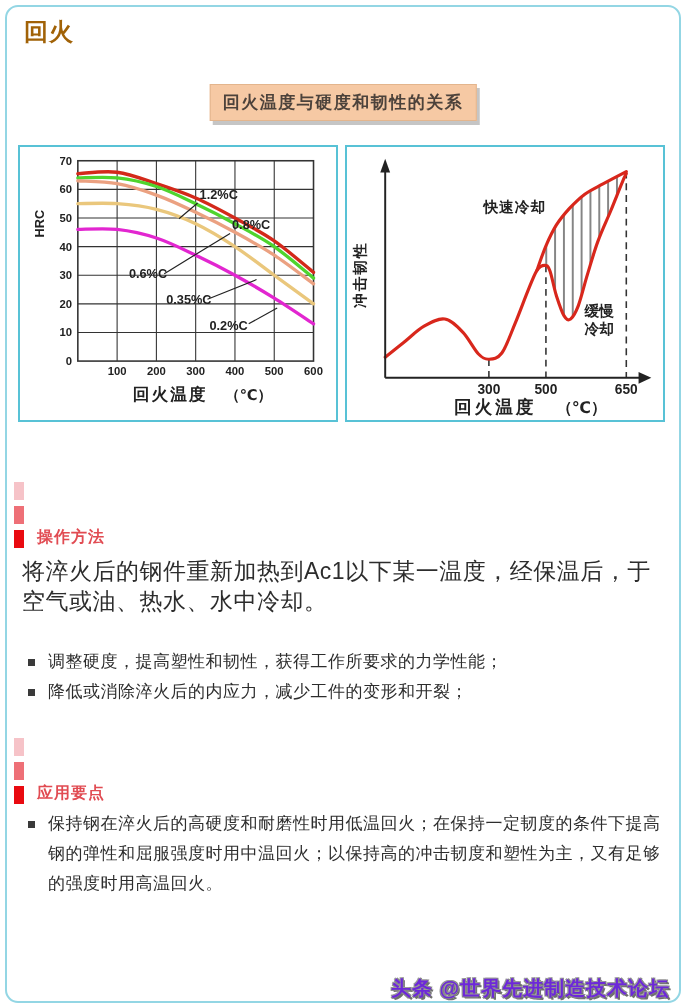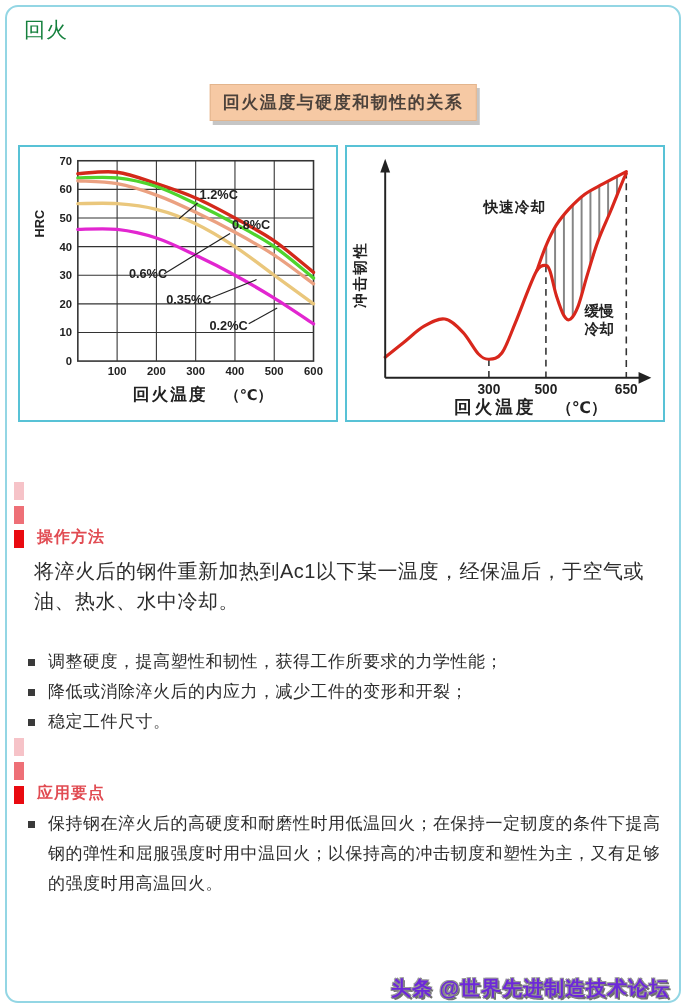--- a/index.html
+++ b/index.html
@@ -1,37 +1,37 @@
 <!DOCTYPE html>
 <html><head>
 <meta charset="utf-8">
 <style>
   html,body{margin:0;padding:0}
   body{width:686px;height:1008px;position:relative;background:#fff;overflow:hidden;
        font-family:"Liberation Sans","DejaVu Sans",sans-serif;color:#2d2d2d}
   .frame{position:absolute;inset:5px;border:2px solid #93d6e4;border-radius:13px}
-  .page-title{position:absolute;left:24px;top:16px;font-size:21px;font-weight:normal;
-       color:#15803d;letter-spacing:1px}
+  .page-title{position:absolute;left:24px;top:16px;font-size:24px;font-weight:bold;
+       color:#a16207;letter-spacing:1px}
   .banner{position:absolute;top:84px;left:50%;transform:translateX(-50%);
        background:#f6c9a4;border:1px solid #e3b58d;box-shadow:3px 4px 0 rgba(140,140,140,.5);
        padding:6px 12px;font-size:17px;font-weight:bold;color:#4c423b;letter-spacing:1.5px;
        white-space:nowrap}
   .charts{position:absolute;top:145px;left:18px;display:flex;gap:7px}
   .chart-box{width:320px;height:277px;border:2px solid #58c2d6;background:#fff;box-sizing:border-box}
   .chart-box svg{display:block;width:100%;height:100%}
   .section{position:absolute;left:14px;right:18px}
   #sec-method{top:482px}
   #sec-purpose{top:642px}
   #sec-points{top:738px}
   .sec-head{display:flex;align-items:flex-end;height:66px}
   .marks{display:flex;flex-direction:column;gap:6px;width:10px}
   .marks span{width:10px;height:18px;display:block}
   .m1{background:#f6c3c8}.m2{background:#ee7077}.m3{background:#e90a10}
   .sec-head h3{margin:0 0 0 13px;font-size:16px;font-weight:bold;color:#e14b52;letter-spacing:1px}
-  .sec-body{margin:8px 0 0 20px;font-size:20px;line-height:30px;letter-spacing:.5px}
+  .sec-body{margin:8px 0 0 8px;font-size:23px;line-height:30px;letter-spacing:.5px}
   ul.sec-list{list-style:none;margin:5px 0 0;padding:0 0 0 14px}
   .sec-list li{position:relative;padding-left:20px;font-size:17px;line-height:30px;letter-spacing:.5px}
   .sec-list li::before{content:"";position:absolute;left:0;top:12px;width:7px;height:7px;background:#3a3a3a}
   .watermark{position:absolute;right:16px;bottom:6px;font-size:20px;font-weight:bold;
        color:#6d28d9;letter-spacing:1px;
        text-shadow:-1px -1px 0 #9a9a9a,1px -1px 0 #8a8a8a,-1px 1px 0 #8a8a8a,1px 1px 0 #707070,2px 2px 0 #6f6f6f}
   text{font-family:"Liberation Sans","DejaVu Sans",sans-serif}
 </style>
 </head>
 <body>
@@ -149,21 +149,20 @@
     </div>
     <h3>操作方法</h3>
   </div>
   <p class="sec-body">将淬火后的钢件重新加热到Ac1以下某一温度，经保温后，于空气或油、热水、水中冷却。</p>
 </div>
 
 <div class="section" id="sec-purpose">
   <ul class="sec-list">
     <li>调整硬度，提高塑性和韧性，获得工作所要求的力学性能；</li>
     <li>降低或消除淬火后的内应力，减少工件的变形和开裂；</li>
-    <li>稳定工件尺寸。</li>
   </ul>
 </div>
 
 <div class="section" id="sec-points">
   <div class="sec-head">
     <div class="marks">
       <span class="m1"></span>
       <span class="m2"></span>
       <span class="m3"></span>
     </div>

